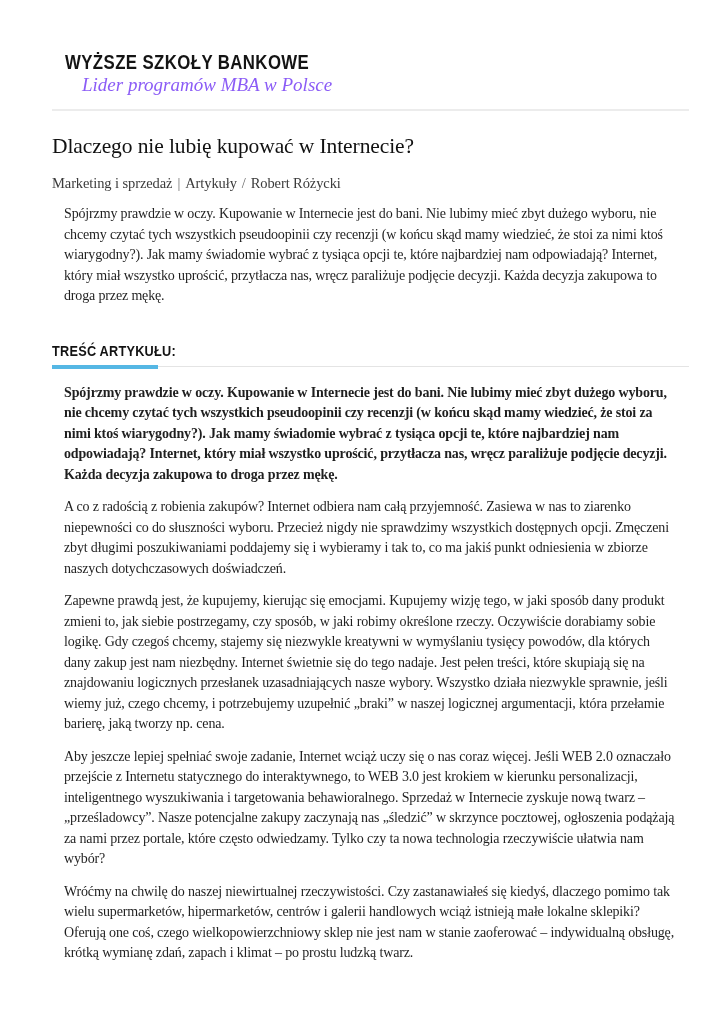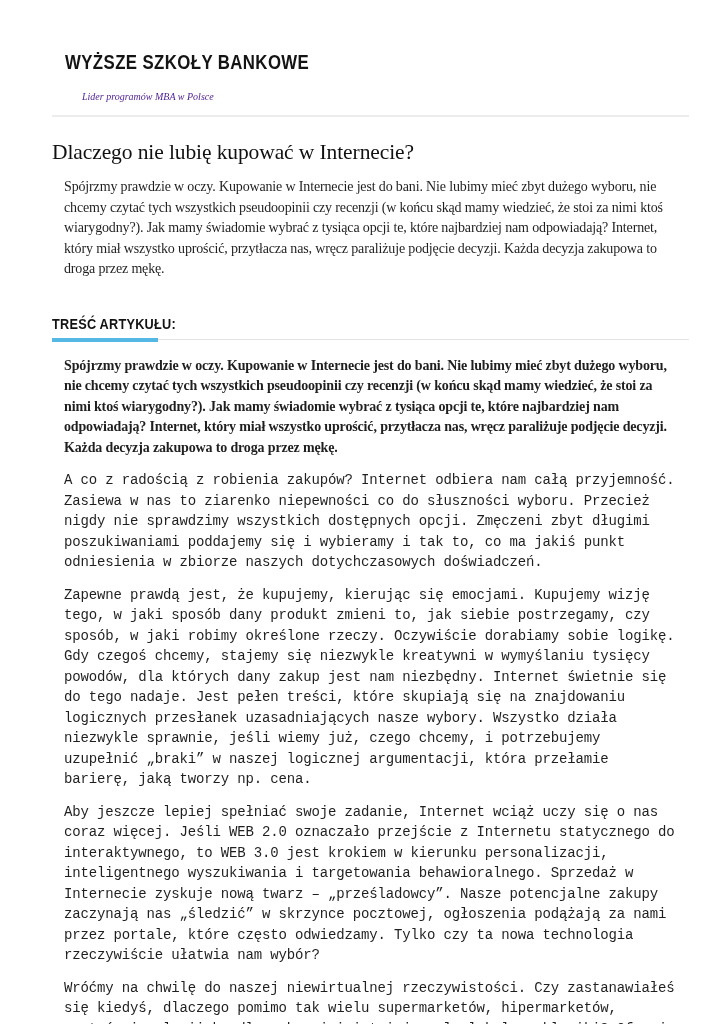--- a/index.html
+++ b/index.html
@@ -30,23 +30,23 @@
     font-size: 21px;
     letter-spacing: 0.5px;
     color: #141414;
     white-space: nowrap;
     transform: scaleX(0.8);
     transform-origin: left center;
   }
   .logo-subtitle {
     font-family: "Liberation Serif", serif;
     font-style: italic;
-    font-size: 10px;
-    color: #4c1d95;
-    margin-top: 17px;
+    font-size: 19px;
+    color: #8b5cf6;
+    margin-top: 0;
     padding-left: 17px;
   }
   .header-rule {
     border: none;
     border-top: 2px solid #ececec;
     margin: 13px 0 0 0;
   }
   
   .article-title {
     font-family: "Liberation Serif", serif;
@@ -94,39 +94,42 @@
   .toc-accent {
     position: absolute;
     left: 0;
     top: -2px;
     width: 106px;
     height: 4px;
     background: #55b7e4;
     display: block;
   }
   .bold-lead { margin-top: 17px; font-weight: 700; letter-spacing: -0.1px; }
-  .body-para { margin-top: 21px; font-family: Liberation Mono, monospace; }
+  .body-para { margin-top: 21px; }
 </style>
 </head>
 <body>
 
 <div class="page">
 
   <header class="site-header">
     <div class="logo">
       <div class="logo-title">WYŻSZE SZKOŁY BANKOWE</div>
       <div class="logo-subtitle">Lider programów MBA w Polsce</div>
     </div>
     <hr class="header-rule">
   </header>
 
   <main>
 
     <h1 class="article-title">Dlaczego nie lubię kupować w Internecie?</h1>
 
+    <div class="breadcrumb">
+      <span>Marketing i sprzedaż</span><span class="sep">|</span><span>Artykuły</span><span class="sep">/</span><span>Robert Różycki</span>
+    </div>
 
     <p class="copy lead">Spójrzmy prawdzie w oczy. Kupowanie w Internecie jest do bani. Nie lubimy mieć zbyt dużego wyboru, nie chcemy czytać tych wszystkich pseudoopinii czy recenzji (w końcu skąd mamy wiedzieć, że stoi za nimi ktoś wiarygodny?). Jak mamy świadomie wybrać z tysiąca opcji te, które najbardziej nam odpowiadają? Internet, który miał wszystko uprościć, przytłacza nas, wręcz paraliżuje podjęcie decyzji. Każda decyzja zakupowa to droga przez mękę.</p>
 
     <div class="toc-block">
       <h2 class="toc-label">TREŚĆ ARTYKUŁU:</h2>
       <div class="toc-rule">
         <span class="toc-accent"></span>
       </div>
     </div>
 

